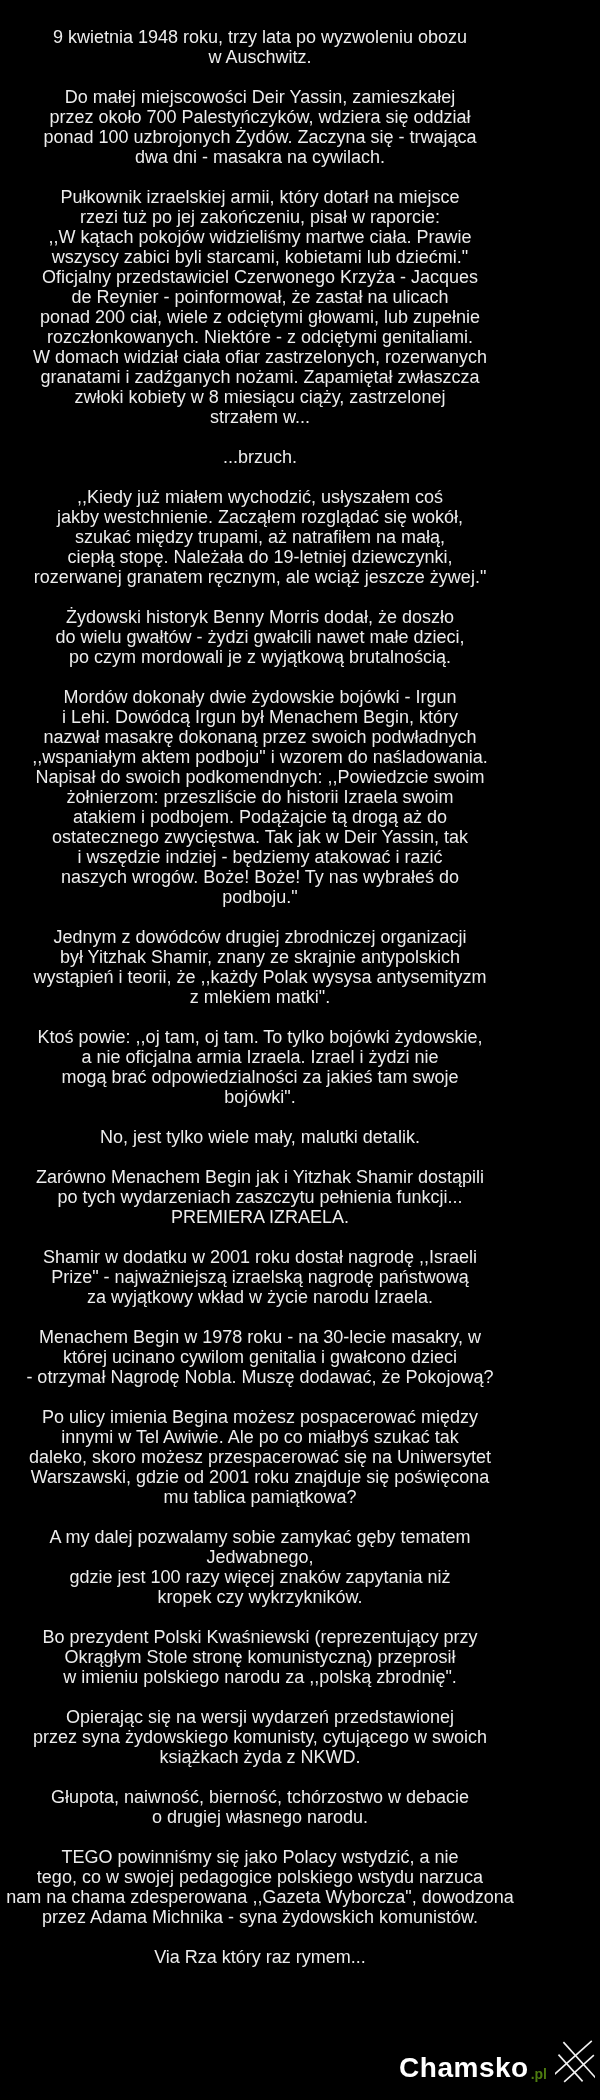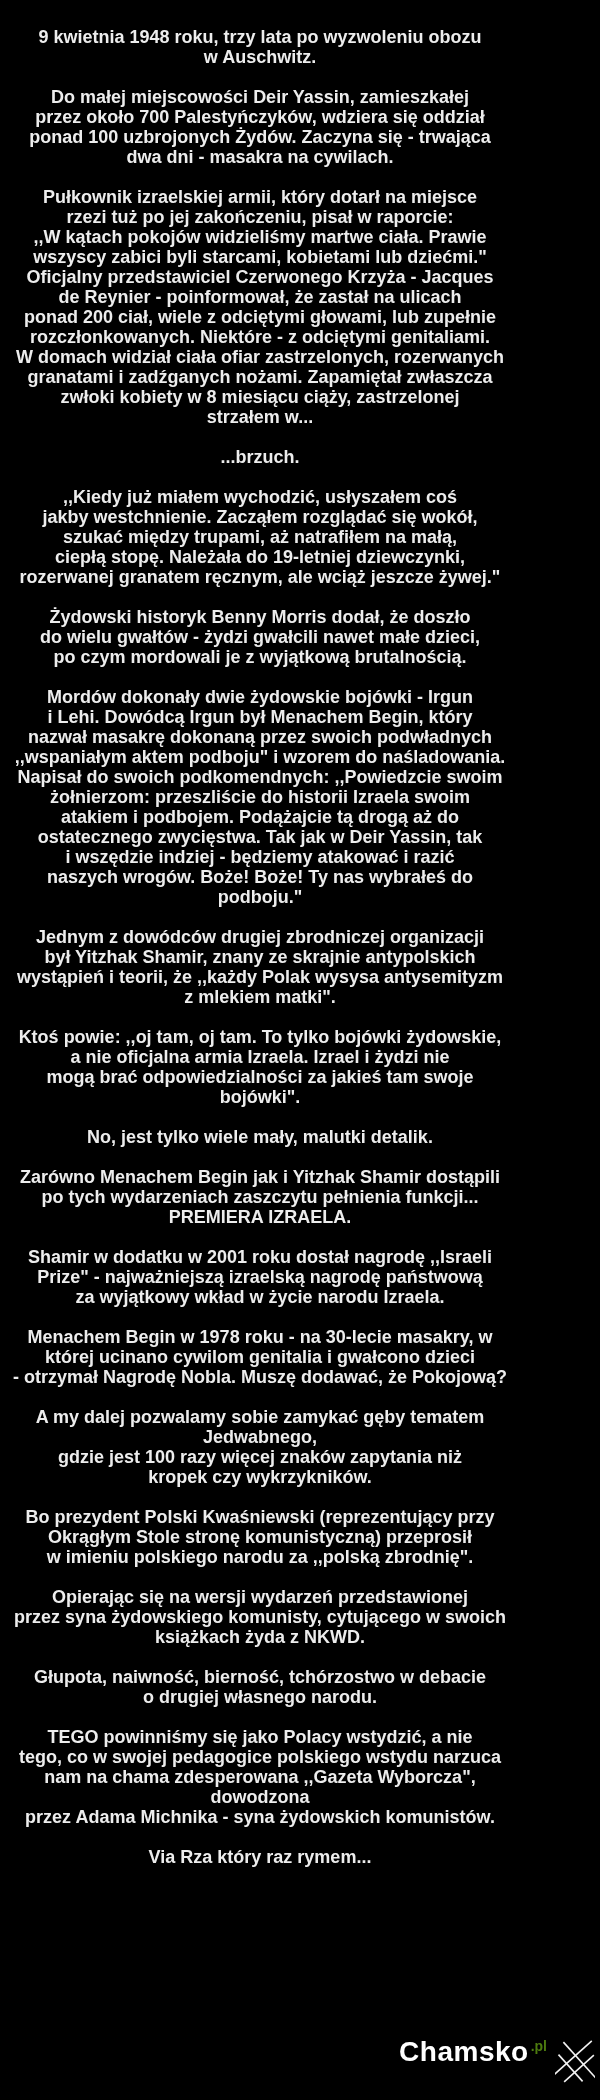--- a/index.html
+++ b/index.html
@@ -7,36 +7,36 @@
     position: relative;
     width: 600px;
     height: 2100px;
     background: #000;
     overflow: hidden;
     font-family: "Liberation Sans", "DejaVu Sans", sans-serif;
   }
   .text-block {
     padding-top: 27px;
     width: 520px;
-    font-weight: bold;
   }
   .para {
     margin: 0 0 20px 0;
     color: #ededed;
     font-size: 18px;
     line-height: 20px;
     text-align: center;
     white-space: pre-line;
     letter-spacing: 0;
   }
   .watermark {
     position: absolute;
     right: 5px;
     top: 2038px;
     display: flex;
+    align-items: flex-end;
   }
   .brand {
     color: #ffffff;
     font-weight: 700;
     font-size: 28px;
     line-height: 28px;
     letter-spacing: 0.5px;
   }
   .tld {
     color: #4d7c0f;
@@ -105,20 +105,25 @@
     <p class="para">No, jest tylko wiele mały, malutki detalik.</p>
     <p class="para">Zarówno Menachem Begin jak i Yitzhak Shamir dostąpili
 po tych wydarzeniach zaszczytu pełnienia funkcji...
 PREMIERA IZRAELA.</p>
     <p class="para">Shamir w dodatku w 2001 roku dostał nagrodę ,,Israeli
 Prize" - najważniejszą izraelską nagrodę państwową
 za wyjątkowy wkład w życie narodu Izraela.</p>
     <p class="para">Menachem Begin w 1978 roku - na 30-lecie masakry, w
 której ucinano cywilom genitalia i gwałcono dzieci
 - otrzymał Nagrodę Nobla. Muszę dodawać, że Pokojową?</p>
+    <p class="para">Po ulicy imienia Begina możesz pospacerować między
+innymi w Tel Awiwie. Ale po co miałbyś szukać tak
+daleko, skoro możesz przespacerować się na Uniwersytet
+Warszawski, gdzie od 2001 roku znajduje się poświęcona
+mu tablica pamiątkowa?</p>
     <p class="para">A my dalej pozwalamy sobie zamykać gęby tematem Jedwabnego,
 gdzie jest 100 razy więcej znaków zapytania niż
 kropek czy wykrzykników.</p>
     <p class="para">Bo prezydent Polski Kwaśniewski (reprezentujący przy
 Okrągłym Stole stronę komunistyczną) przeprosił
 w imieniu polskiego narodu za ,,polską zbrodnię".</p>
     <p class="para">Opierając się na wersji wydarzeń przedstawionej
 przez syna żydowskiego komunisty, cytującego w swoich
 książkach żyda z NKWD.</p>
     <p class="para">Głupota, naiwność, bierność, tchórzostwo w debacie

